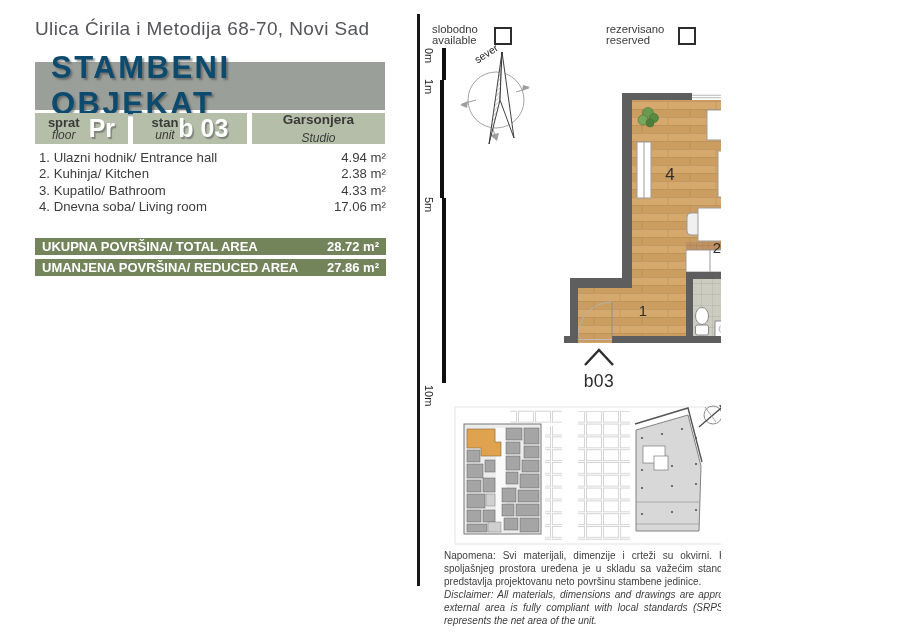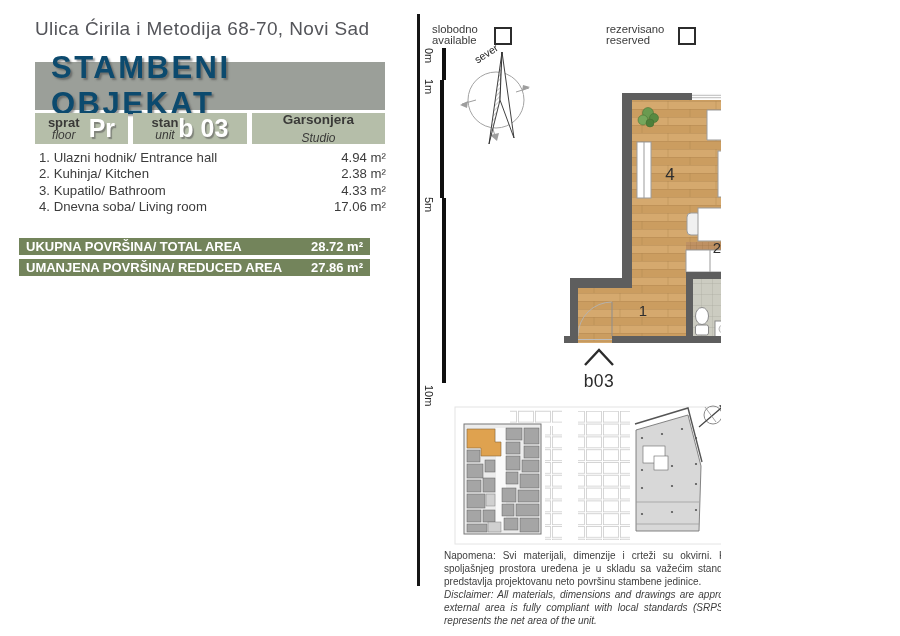--- a/index.html
+++ b/index.html
@@ -23,21 +23,21 @@
   .lbl-sr { font-weight:bold; font-size:13px; line-height:13px;text-align:right; }
   .lbl-en { font-style:italic; font-size:12px; line-height:12px; }
   .info-value { color:#fff; font-weight:bold; font-size:25px; text-shadow:1.5px 1.5px 1px rgba(90,90,90,.6); }
   .type-sr { font-weight:bold; font-size:13.5px; line-height:14px; }
   .type-en { font-style:italic; font-size:12px; line-height:12px; }
 
   .room-list { position:absolute; left:35px; top:150px; width:351px; }
   .room-row { display:flex; justify-content:space-between; font-size:13.2px;
               line-height:16.3px; color:#3c3c3c; padding-left:4px; }
 
-  .total-bar { position:absolute; left:19px; width:351px; height:17px; background:#73845b;
+  .total-bar { position:absolute; left:35px; width:351px; height:17px; background:#73845b;
                color:#fff; font-weight:bold; font-size:13px; display:flex;
                justify-content:space-between; align-items:center; padding:4px 7px; box-sizing:border-box; }
   .bar-total { top:238px; }
   .bar-reduced { top:258.5px; }
 
   
   .separator { position:absolute; left:417px; top:14px; width:2.5px; height:572px; background:#161616; }
 
   
   .legend-item { position:absolute; top:24px; font-size:11.3px; line-height:10.8px; color:#3a3a3a; }

